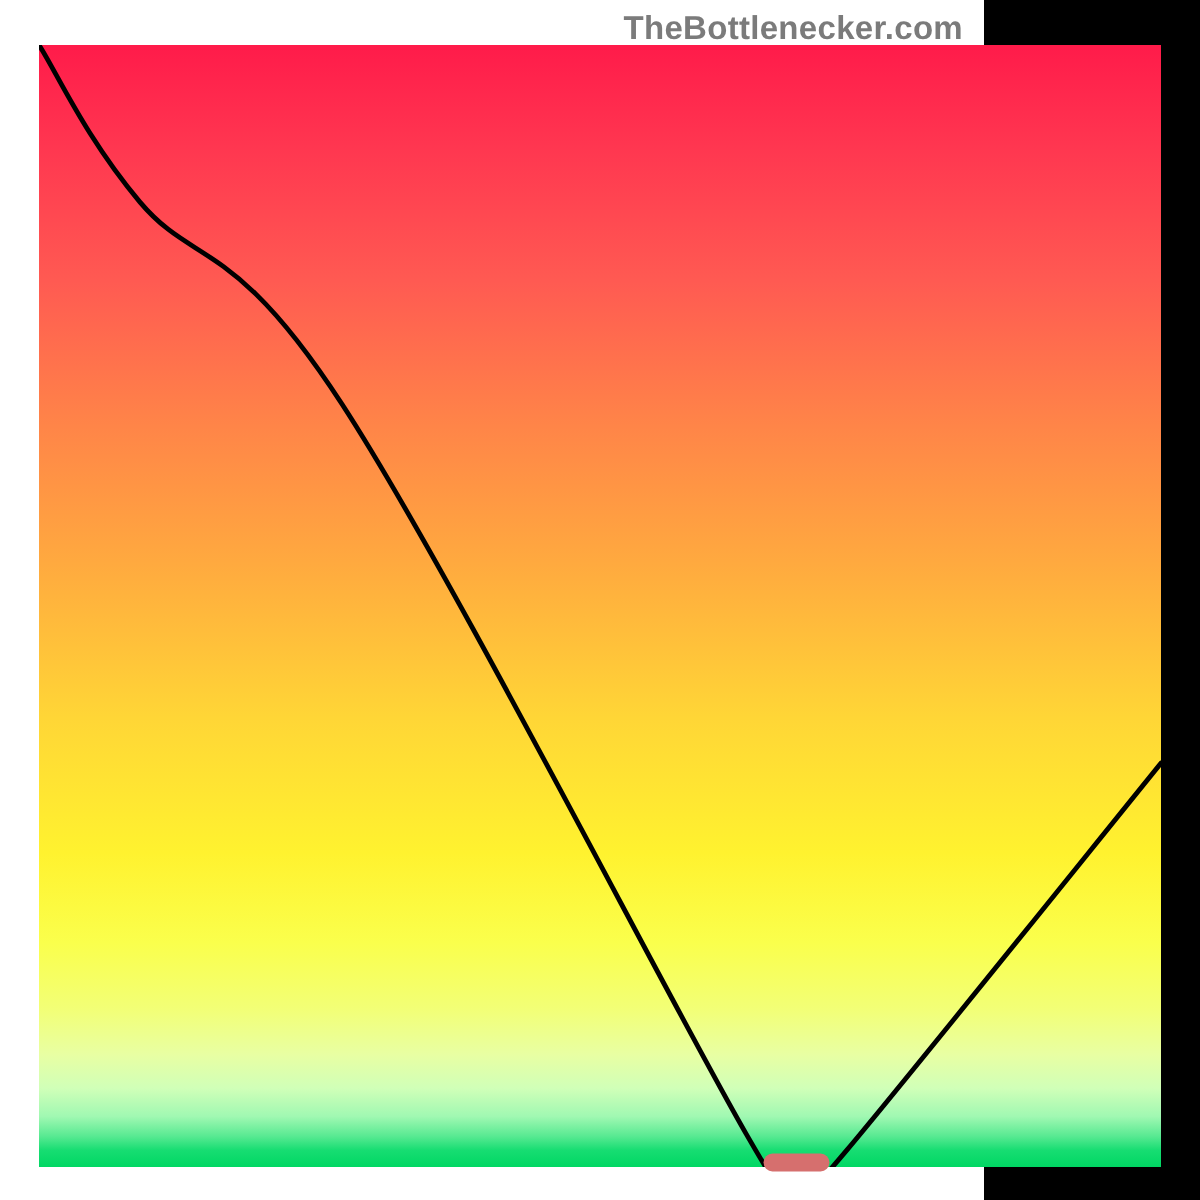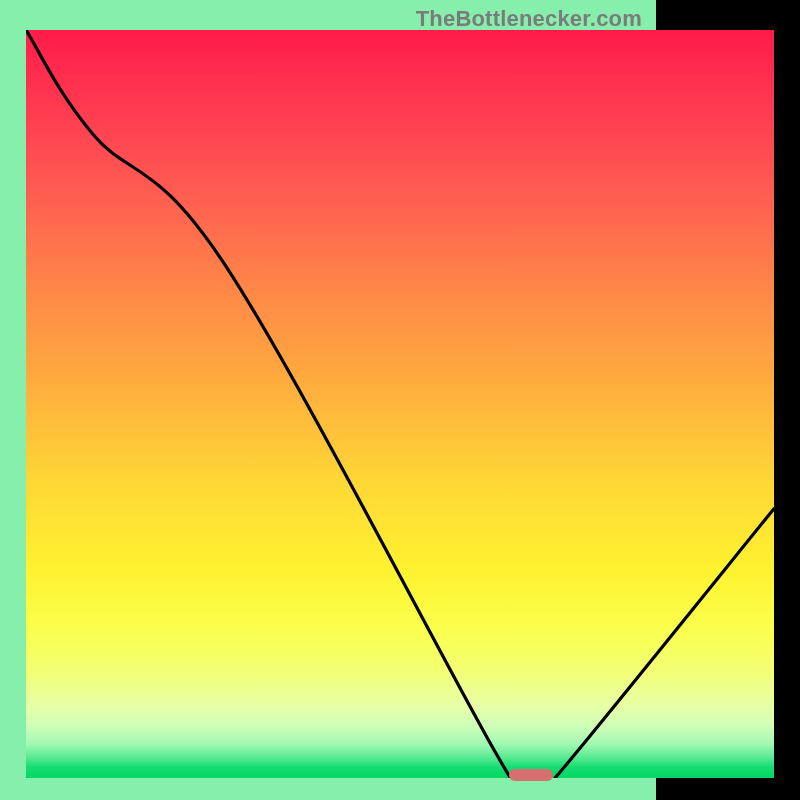--- a/index.html
+++ b/index.html
@@ -1,20 +1,20 @@
 <!DOCTYPE html>
 <html><head>
 <meta charset="utf-8">
 <style>
   * { margin: 0; padding: 0; box-sizing: border-box; }
   html, body { width: 800px; height: 800px; background: #000; overflow: hidden; }
   .outer {
     width: 656px;
     height: 800px;
-    background: #86efac;
+    background: #ffffff;
     position: relative;
   }
   .attribution {
     position: absolute;
     top: 6px;
     right: 14px;
     font-family: Arial, Helvetica, sans-serif;
     font-size: 22px;
     font-weight: bold;
     color: #7b7b7b;

